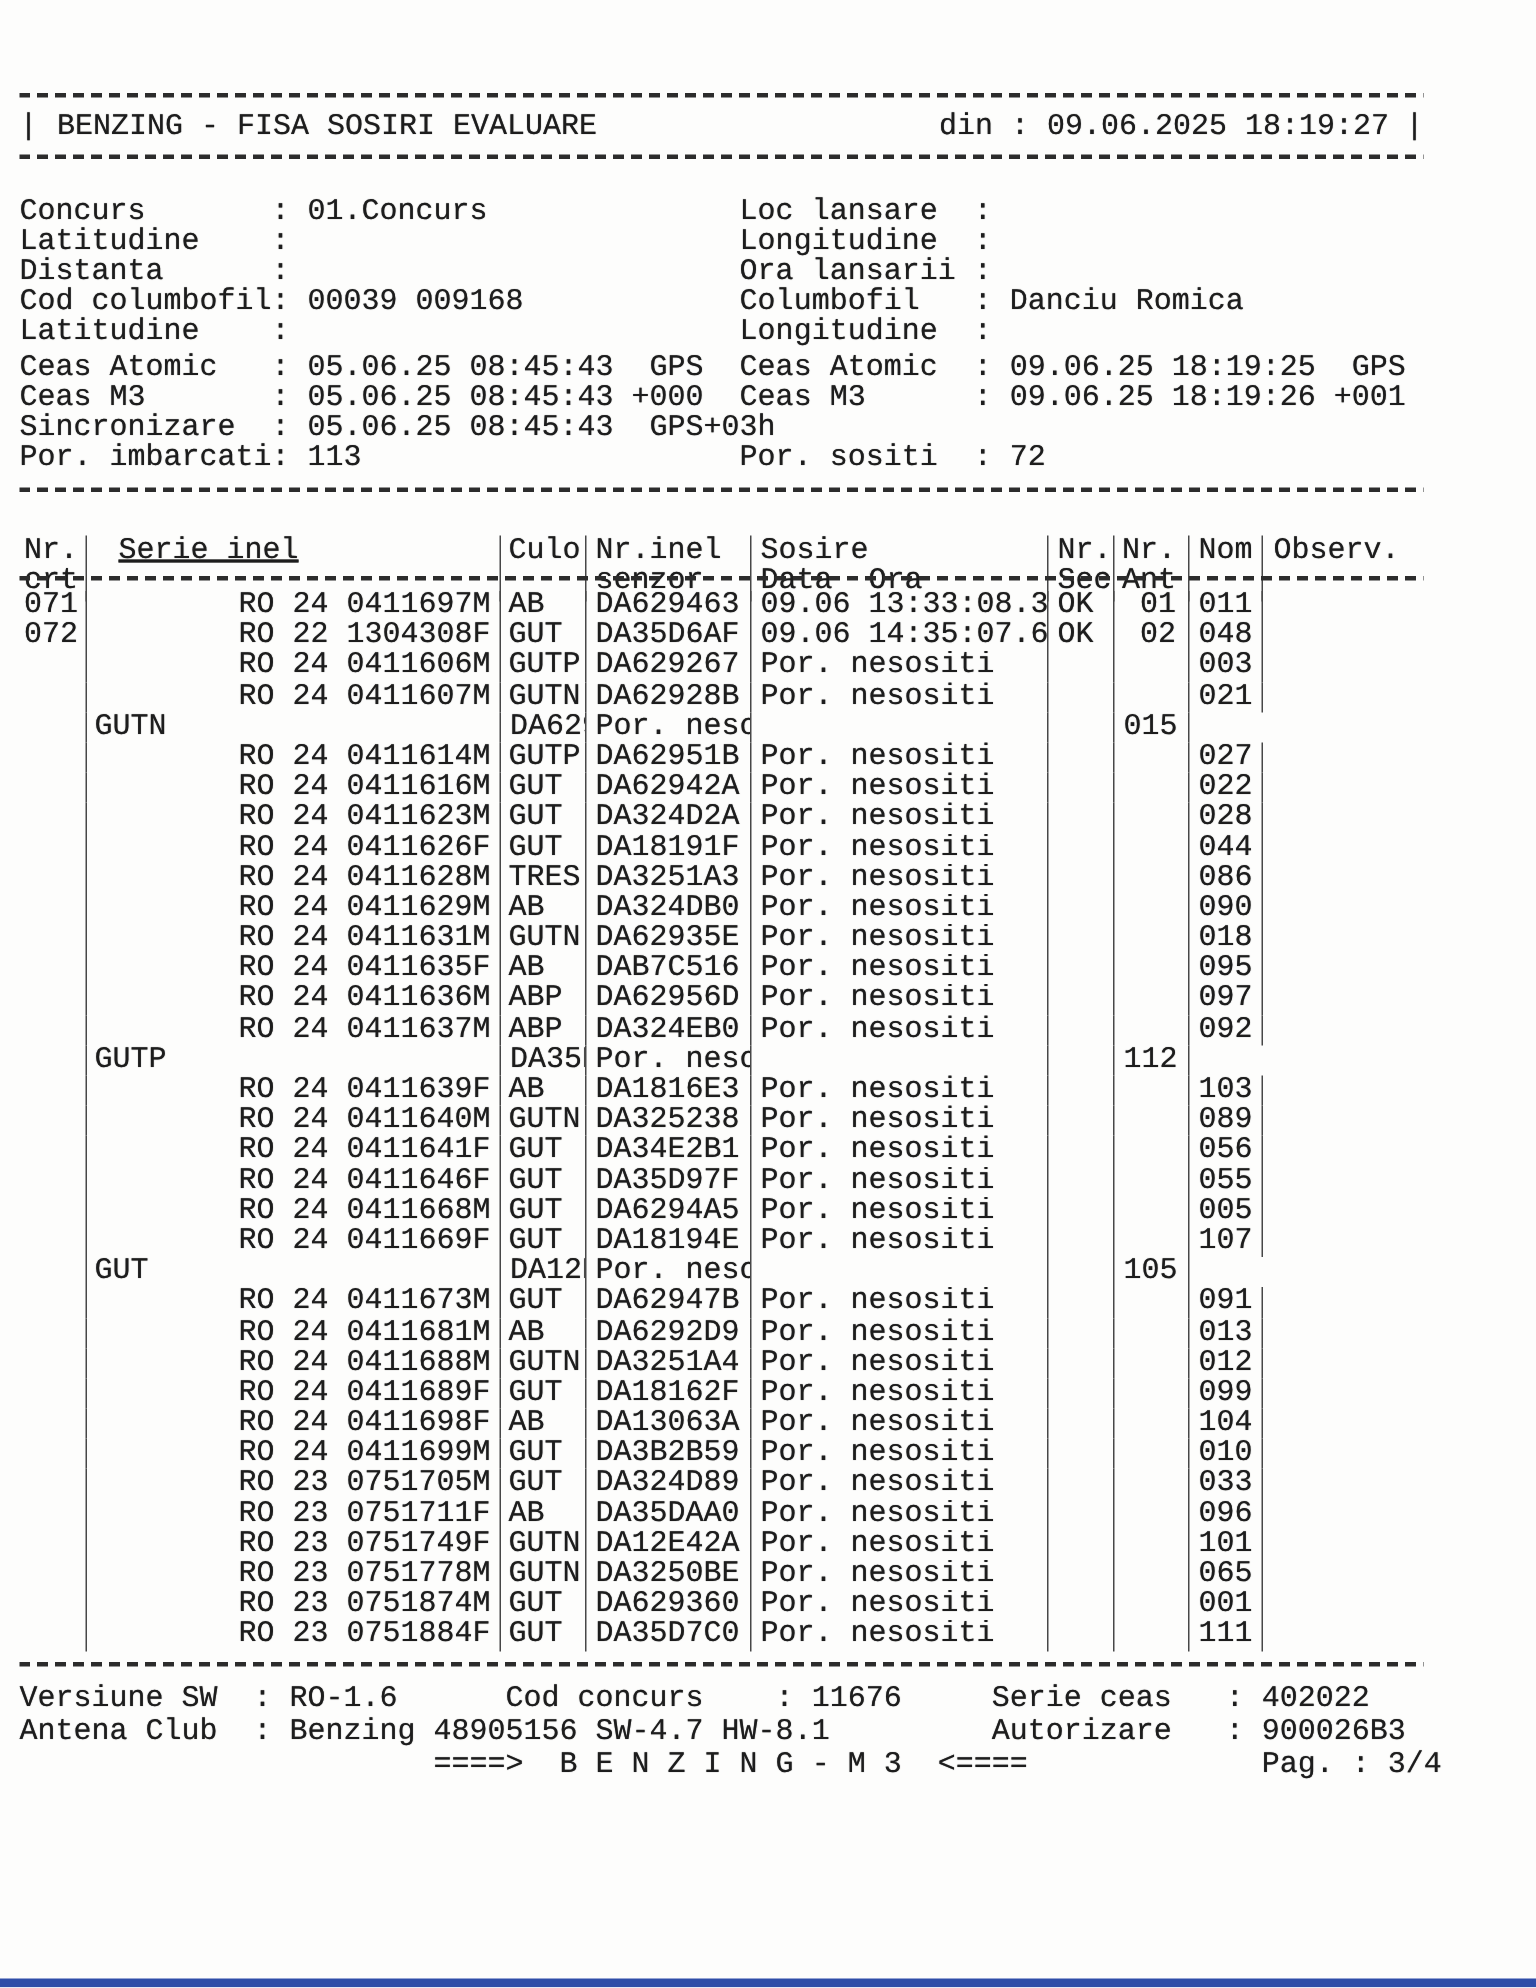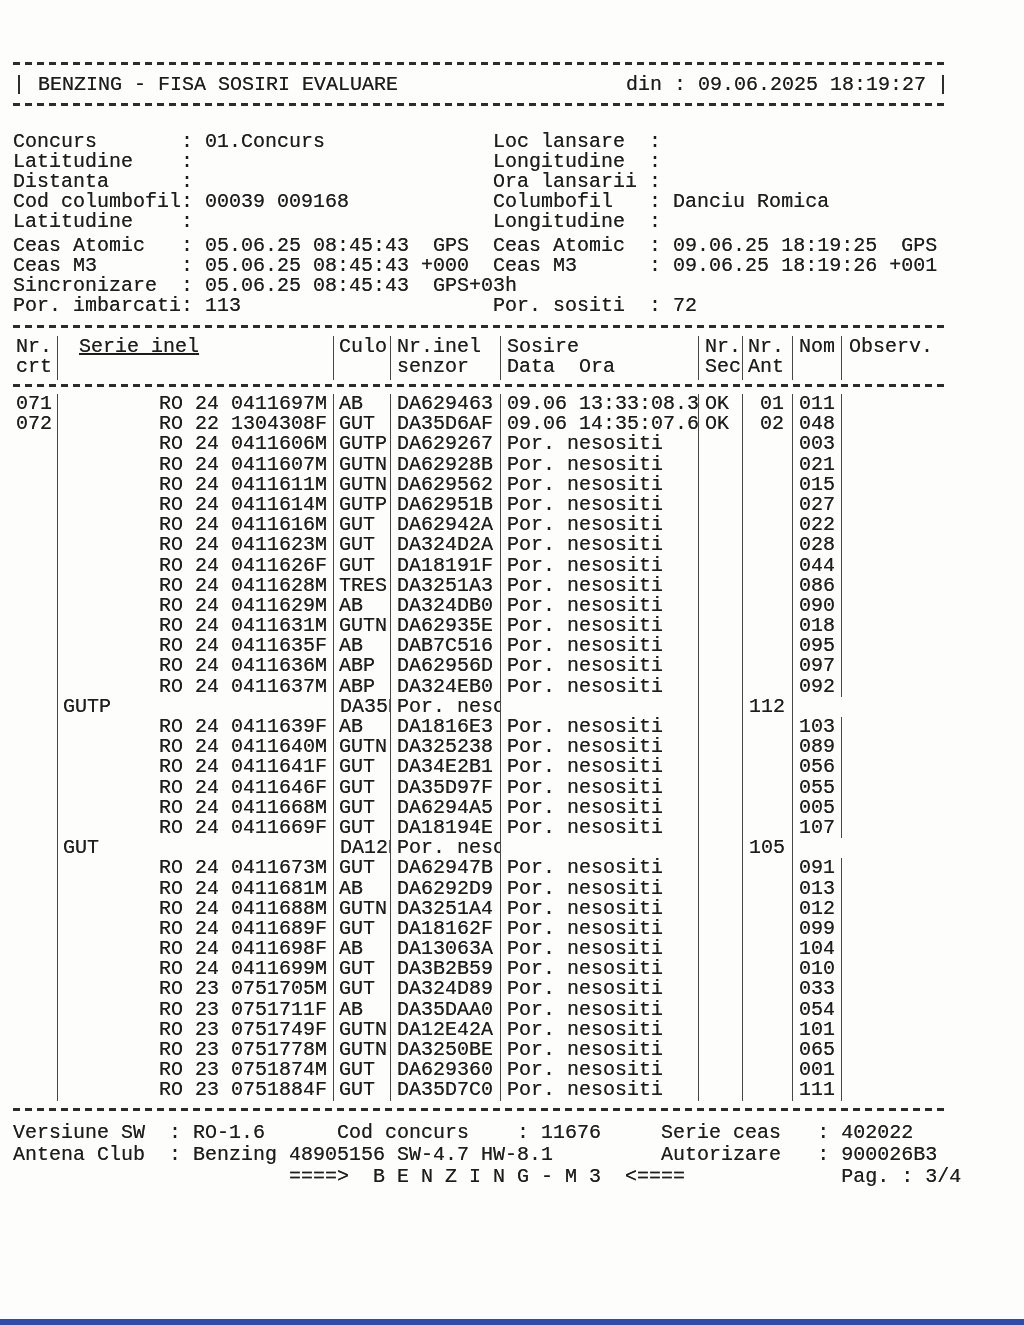--- a/index.html
+++ b/index.html
@@ -12,21 +12,21 @@
   .content{position:absolute;left:13px;top:0;width:936px;}
   .hr{position:absolute;left:0;width:936px;height:3px;
       background:repeating-linear-gradient(90deg,#2c2c2c 0,#2c2c2c 7px,transparent 7px,transparent 12px);}
   .titlerow{position:absolute;left:0;width:936px;display:flex;justify-content:space-between;line-height:24px;white-space:pre;}
   .titlerow .grp{display:flex;}
   .titlerow .pipe-l{margin-right:13px;}
   .titlerow .pipe-r{margin-left:11px;}
   pre.block{position:absolute;left:0;margin:0;font:inherit;line-height:20px;white-space:pre;}
   pre.block.footer{line-height:22px;}
   .tgrid{position:absolute;left:0;width:936px;display:grid;
-         grid-template-columns:44px 276px 57px 110px 198px 44px 50px 49px 1fr;}
+         grid-template-columns:44px 276px 57px 110px 198px 44px 50px 49px 1fr;margin-top:21px;}
   .tbody{position:absolute;left:0;width:936px;}
   .trow{display:grid;grid-template-columns:44px 276px 57px 110px 198px 44px 50px 49px 1fr;
         height:20.2px;line-height:20.2px;}
   .cell{white-space:pre;overflow:hidden;}
   .cell + .cell{border-left:1px solid #474747;}
   .thead .cell{line-height:20px;padding-top:1px;height:43px;}
   .c0{padding-left:3px;}
   .thead .c1{padding-left:21px;text-decoration:underline;}
   .trow  .c1{text-align:right;padding-right:6px;}
   .c2{padding-left:5px;}
@@ -121,21 +121,20 @@
           <div class="cell c2">GUTN</div>
           <div class="cell c3">DA62928B</div>
           <div class="cell c4">Por. nesositi</div>
           <div class="cell c5"></div>
           <div class="cell c6"></div>
           <div class="cell c7">021</div>
           <div class="cell c8"></div>
         </div>
         <div class="trow">
           <div class="cell c0"></div>
-          <div class="cell c1">RO 24 0411611M</div>
           <div class="cell c2">GUTN</div>
           <div class="cell c3">DA629562</div>
           <div class="cell c4">Por. nesositi</div>
           <div class="cell c5"></div>
           <div class="cell c6"></div>
           <div class="cell c7">015</div>
           <div class="cell c8"></div>
         </div>
         <div class="trow">
           <div class="cell c0"></div>
@@ -411,21 +410,21 @@
           <div class="cell c8"></div>
         </div>
         <div class="trow">
           <div class="cell c0"></div>
           <div class="cell c1">RO 23 0751711F</div>
           <div class="cell c2">AB</div>
           <div class="cell c3">DA35DAA0</div>
           <div class="cell c4">Por. nesositi</div>
           <div class="cell c5"></div>
           <div class="cell c6"></div>
-          <div class="cell c7">054</div>
+          <div class="cell c7">096</div>
           <div class="cell c8"></div>
         </div>
         <div class="trow">
           <div class="cell c0"></div>
           <div class="cell c1">RO 23 0751749F</div>
           <div class="cell c2">GUTN</div>
           <div class="cell c3">DA12E42A</div>
           <div class="cell c4">Por. nesositi</div>
           <div class="cell c5"></div>
           <div class="cell c6"></div>

